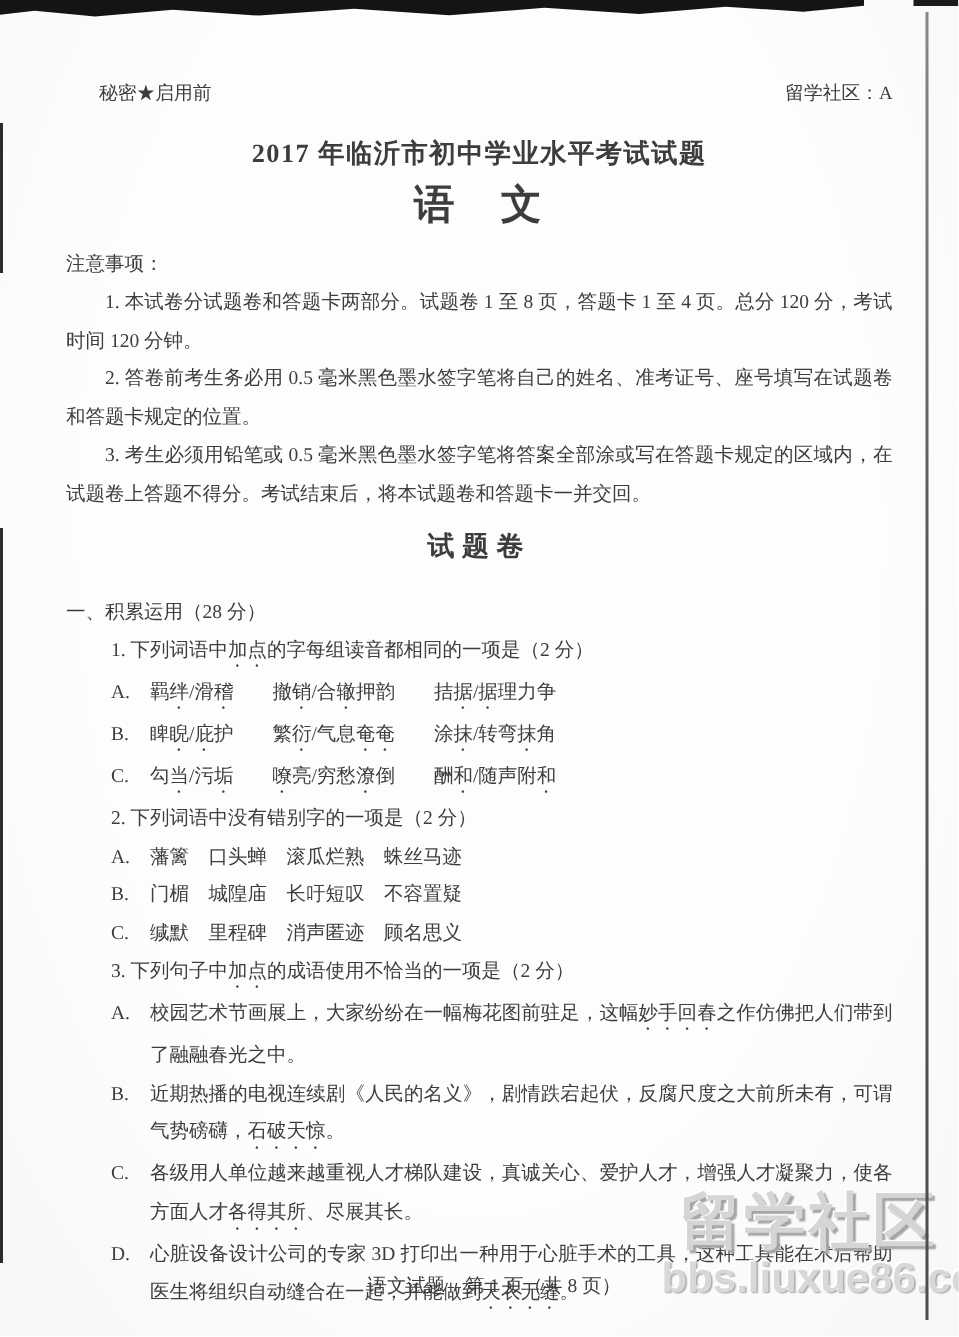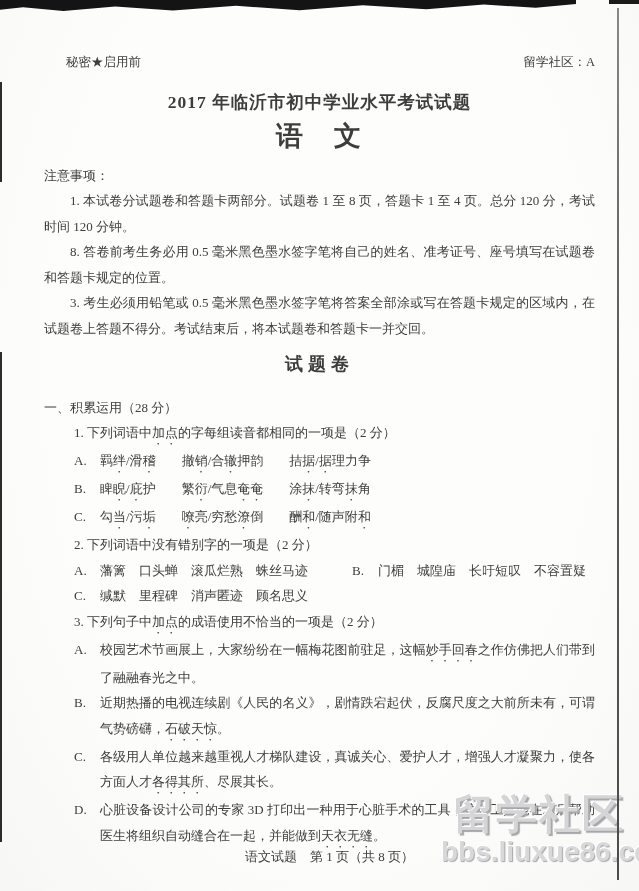--- a/index.html
+++ b/index.html
@@ -27,21 +27,21 @@
   .title{margin:14px 0 0;font-size:17.5px;font-weight:600;text-align:center;letter-spacing:1px;}
   .subject{margin:9px 0 0;font-size:27px;font-weight:600;text-align:center;letter-spacing:2px;}
   .notices{margin-top:13px;}
   .notice-head{margin:0;}
   .notice{margin:0;text-indent:2em;text-align:justify;}
   .section-head{margin:11px 0 2px;text-align:center;font-size:18px;font-weight:600;letter-spacing:5px;}
   .part-head{margin:17px 0 0;}
   .stem{margin:0 0 0 30px;}
   .opt{margin:0 0 0 30px;}
   .opt-label{display:inline-block;width:26px;}
-  .q2-row{display:flex;margin-left:30px;}
+  .q2-row{display:flex;margin-left:30px;flex-direction:column;}
   .q2-cell-a{width:278px;}
   .q2-cell-b{flex:1;}
   .q3-opt{display:flex;margin-left:30px;}
   .q3-opt .opt-label{flex:none;}
   .q3-text{flex:1;text-align:justify;}
   i.em{font-style:normal;
     -webkit-text-emphasis:filled dot #3d3d3d;-webkit-text-emphasis-position:under;
     text-emphasis:filled dot #3d3d3d;text-emphasis-position:under right;}
   .footer{position:absolute;left:0;right:0;bottom:25px;text-align:center;font-size:13px;padding-left:20px;}
   .watermark{position:absolute;right:2px;bottom:25px;width:196px;text-align:center;
@@ -68,21 +68,21 @@
       <span class="meta-secret">秘密★启用前</span>
       <span class="meta-type">留学社区：A</span>
     </div>
 
     <h1 class="title">2017 年临沂市初中学业水平考试试题</h1>
     <h2 class="subject">语　文</h2>
 
     <div class="notices">
       <p class="notice-head">注意事项：</p>
       <p class="notice">1. 本试卷分试题卷和答题卡两部分。试题卷 1 至 8 页，答题卡 1 至 4 页。总分 120 分，考试时间 120 分钟。</p>
-      <p class="notice">8. 答卷前考生务必用 0.5 毫米黑色墨水签字笔将自己的姓名、准考证号、座号填写在试题卷和答题卡规定的位置。</p>
+      <p class="notice">2. 答卷前考生务必用 0.5 毫米黑色墨水签字笔将自己的姓名、准考证号、座号填写在试题卷和答题卡规定的位置。</p>
       <p class="notice">3. 考生必须用铅笔或 0.5 毫米黑色墨水签字笔将答案全部涂或写在答题卡规定的区域内，在试题卷上答题不得分。考试结束后，将本试题卷和答题卡一并交回。</p>
     </div>
 
     <h3 class="section-head">试题卷</h3>
     <p class="part-head">一、积累运用（28 分）</p>
 
     <div>
       <p class="stem">1. 下列词语中<i class="em">加点</i>的字每组读音都相同的一项是（2 分）</p>
       <p class="opt">
         <span class="opt-label">A.</span><span class="opt-items">羁<i class="em">绊</i>/滑<i class="em">稽</i>　　撤<i class="em">销</i>/合<i class="em">辙</i>押韵　　拮<i class="em">据</i>/<i class="em">据</i>理力争</span>

